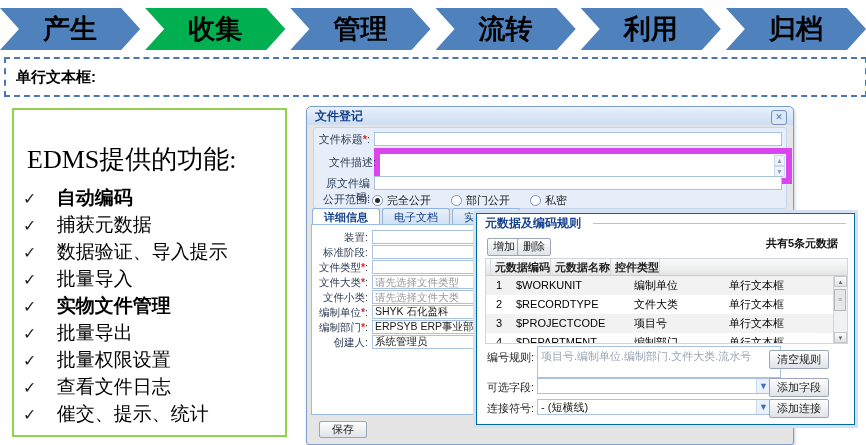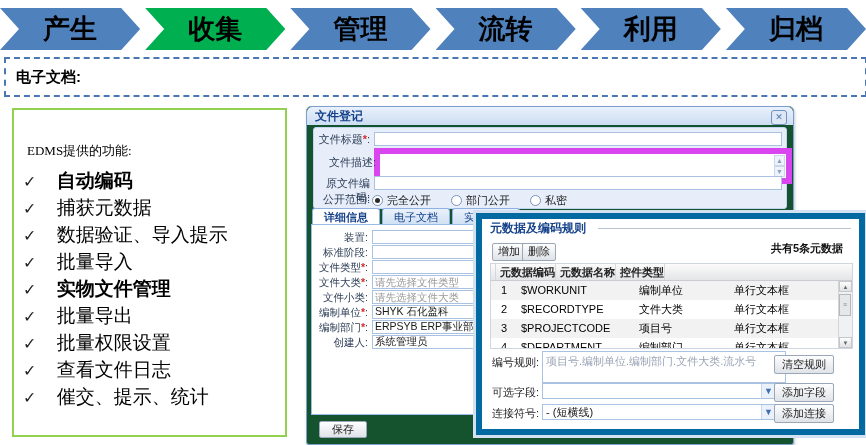--- a/index.html
+++ b/index.html
@@ -15,27 +15,27 @@
   .step.green{background:#00b050;}
 
   
   .collect{position:absolute;left:4px;top:57px;width:849px;height:36px;border:2px dashed #4a77b4;
            display:flex;align-items:center;padding-left:10px;font-size:15px;color:#000;}
   .collect .b{font-weight:bold;margin-right:4px;}
 
   
   .features{position:absolute;left:12px;top:108px;width:271px;height:325px;border:2px solid #92d050;background:#fff;
             font-family:"Liberation Serif","DejaVu Serif",serif;}
-  .ftitle{margin:32px 0 4px 13px;font-size:13px;color:#000;}
+  .ftitle{margin:32px 0 4px 13px;font-size:26px;color:#000;}
   .fitem{margin-left:9px;height:27px;line-height:33px;font-size:19px;color:#000;white-space:nowrap;}
   .fitem .chk{display:inline-block;width:29px;font-size:16px;color:#222;}
   .fitem .txt.bold{font-weight:bold;}
 
   
-  .win{position:absolute;left:306px;top:106px;width:486px;height:337px;background:#14532d;
+  .win{position:absolute;left:306px;top:106px;width:486px;height:337px;background:#e5e5e5;
        border:1px solid #7e9fcc;border-radius:5px 5px 3px 3px;box-shadow:1px 2px 3px rgba(60,80,120,.30);font-size:11px;}
   .win-title{height:18px;line-height:18px;padding:0 8px;font-size:12px;font-weight:bold;color:#15428b;
              background:linear-gradient(#e9f1fc,#cdddf2);border-radius:5px 5px 0 0;}
   .win-close{position:absolute;top:3px;right:6px;width:14px;height:13px;border:1px solid #7591bd;border-radius:3px;
              background:#dde8f6;color:#4f76b5;font-size:9px;line-height:12px;text-align:center;font-weight:bold;cursor:pointer;}
 
   .form-top{position:absolute;left:6px;top:20px;width:472px;height:80px;background:#e7eefa;
             border:1px solid #c3d5ee;border-radius:3px;}
   .flabel{position:absolute;left:0;width:56px;text-align:right;color:#2d3d55;}
   .req{color:#d42a2a;font-weight:bold;}
@@ -63,21 +63,21 @@
           font-size:10.5px;padding:0 2px;color:#1a1a1a;font-family:"Liberation Sans","DejaVu Sans",sans-serif;}
   .dinput::placeholder{color:#9a9a9a;}
 
   .btn{background:linear-gradient(#fefefe,#dfe3e8);border:1px solid #9aa7b8;border-radius:2px;
        font-size:11px;color:#222;text-align:center;cursor:pointer;
        font-family:"Liberation Sans","DejaVu Sans",sans-serif;}
   .win .foot-btn{position:absolute;width:46px;height:15px;line-height:14px;}
 
   
   .panel{position:absolute;left:476px;top:213px;width:377px;height:210px;background:#fff;
-         border:6px solid #0369a1;box-shadow:0 0 0 3px #d4e1f3;z-index:5;font-size:11px;}
+         border:1px solid #0369a1;box-shadow:0 0 0 3px #d4e1f3;z-index:5;font-size:11px;}
   .legend{position:absolute;top:1px;left:8px;font-size:12px;font-weight:bold;color:#15428b;background:#fff;
           padding:0 6px 0 0;z-index:2;}
   .legend-line{position:absolute;top:9px;left:116px;right:8px;height:1px;background:#b9c4d2;}
   .p-btn{position:absolute;height:16px;line-height:15px;padding:0 5px;}
   .count{position:absolute;right:16px;top:22px;font-weight:bold;color:#111;}
 
   .grid{position:absolute;left:8px;top:44px;width:361px;height:84px;border:1px solid #cfd6e0;overflow:hidden;}
   .ghead{display:flex;height:16px;background:linear-gradient(#fbfbfb,#e4e5e7);border-bottom:1px solid #c9ccd1;
          font-weight:bold;color:#222;}
   .ghead .c{line-height:16px;border-right:1px solid #d6d8db;padding-left:4px;box-sizing:border-box;}
@@ -130,21 +130,21 @@
       <div class="step">
         <span>利用</span>
       </div>
 
       <div class="step">
         <span>归档</span>
       </div>
     </div>
 
   <div class="collect">
-    <span class="b">电子文档:</span>
+    <span class="b">单行文本框:</span>
   </div>
 
   <div class="features">
     <div class="ftitle">EDMS提供的功能:</div>
     <div>
 
         <div class="fitem">
           <span class="chk">✓</span>
           <span class="txt bold">自动编码</span>
         </div>

